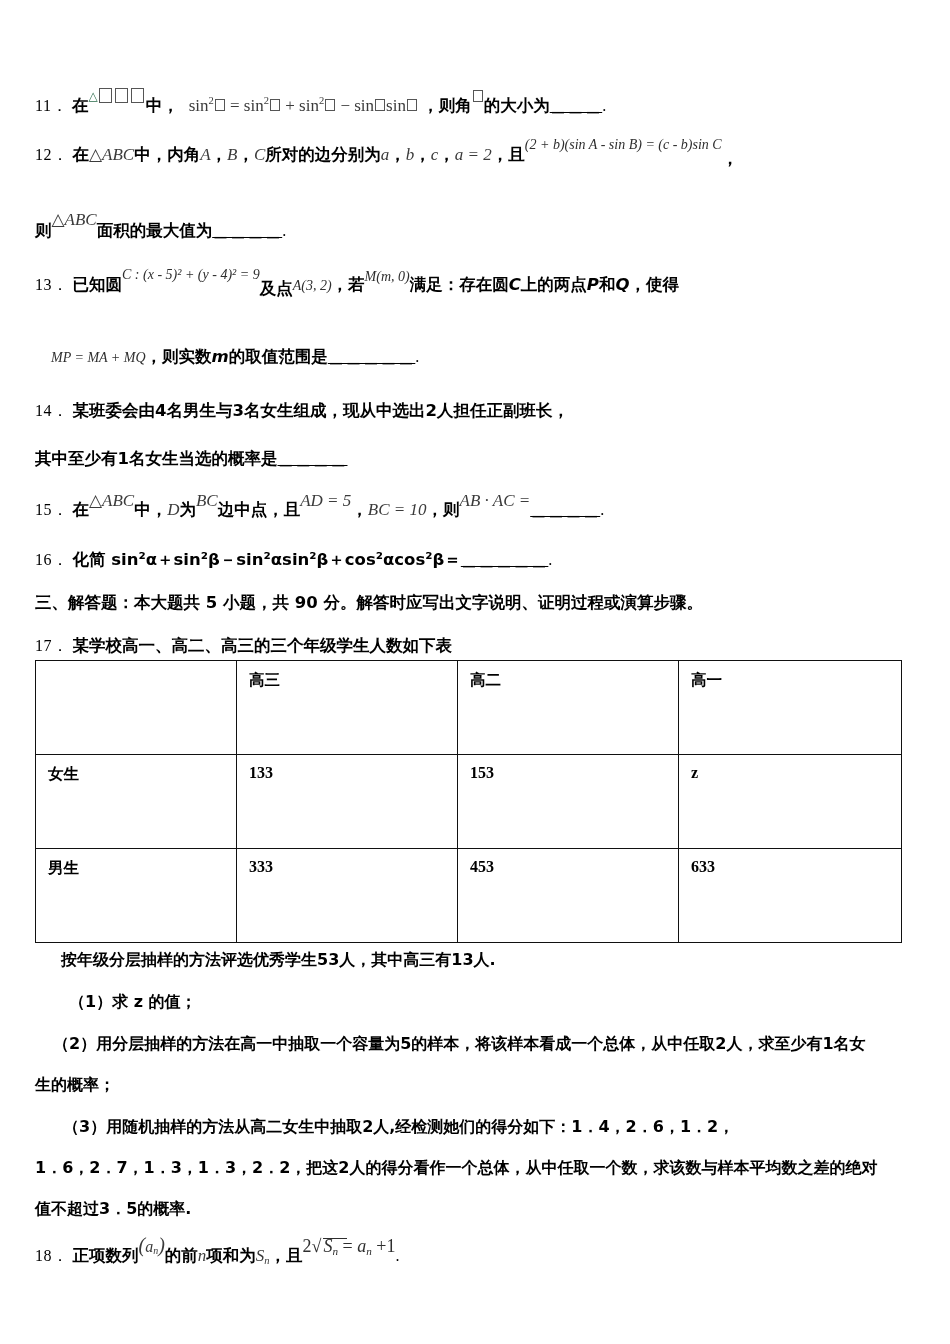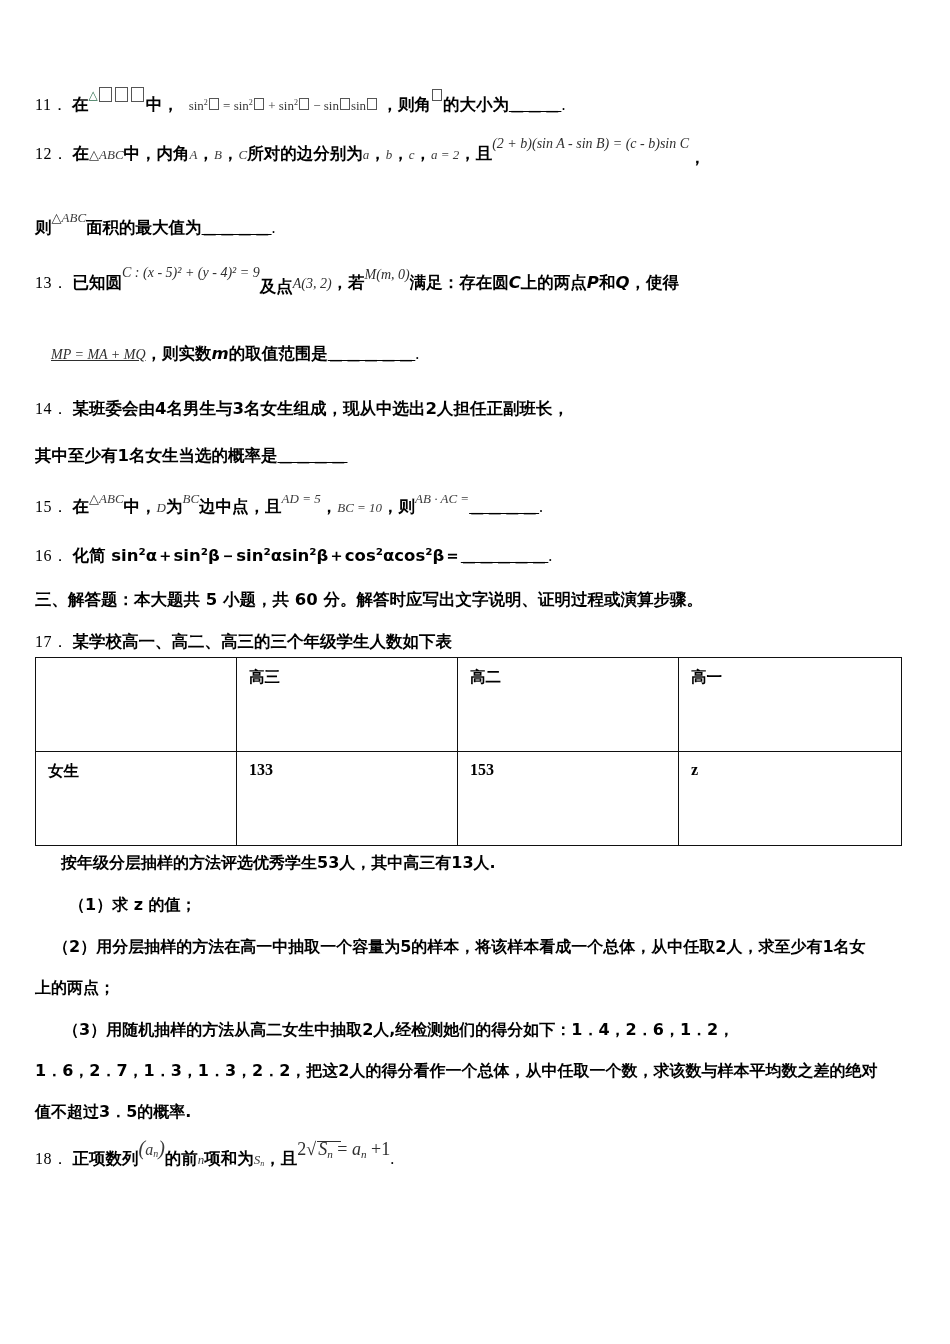--- a/index.html
+++ b/index.html
@@ -49,21 +49,21 @@
   }
   .cnw {
     font-family: "DejaVu Sans", "Liberation Sans", sans-serif;
     font-weight: bold;
     font-size: 16.5px;
   }
   
   .mth {
     font-family: "Liberation Serif", "DejaVu Serif", serif;
     font-style: italic;
-    font-size: 13px;
+    font-size: 17px;
     color: #3b3b3b;
   }
   .mth.up { font-style: normal; }
   .mthbig {
     font-family: "Liberation Serif", "DejaVu Serif", serif;
     font-size: 14px;
     color: #2e2e2e;
   }
   .it { font-style: italic; }
   sup.s { font-size: .62em; vertical-align: super; font-style: normal;}
@@ -146,21 +146,21 @@
   </div>
   <div class="qline" style="margin-bottom:38px;">
     <span class="cn">则</span><span class="mth raise2">△ABC</span><span class="cn">面积的最大值为</span><span class="cn blank">＿＿＿＿</span><span class="num">.</span>
   </div>
 
   <div class="qline" style="margin-bottom:55px;">
     <span class="num">13．</span>
     <span class="cn">已知圆</span><span class="mthbig raise2" style="font-style:italic;">C : (x - 5)² + (y - 4)² = 9</span><span class="cn lower">及点</span><span class="mthbig" style="font-style:italic;">A(3, 2)</span><span class="cn">，若</span><span class="mthbig raise" style="font-style:italic;">M(m, 0)</span><span class="cn">满足：存在圆</span><span class="cnw it">C</span><span class="cn">上的两点</span><span class="cnw it">P</span><span class="cn">和</span><span class="cnw it">Q</span><span class="cn">，使得</span>
   </div>
   <div class="qline" style="margin-bottom:38px;">
-    <span class="mthbig" style="font-style:italic;margin-left:16px;text-decoration:underline;">MP = MA + MQ</span><span class="cn">，则实数</span><span class="cnw it">m</span><span class="cn">的取值范围是</span><span class="cn blank">＿＿＿＿＿</span><span class="num">.</span>
+    <span class="mthbig" style="font-style:italic;margin-left:16px;">MP = MA + MQ</span><span class="cn">，则实数</span><span class="cnw it">m</span><span class="cn">的取值范围是</span><span class="cn blank">＿＿＿＿＿</span><span class="num">.</span>
   </div>
 
   <div class="qline" style="margin-bottom:31px;">
     <span class="num">14．</span>
     <span class="cn">某班委会由4名男生与3名女生组成，现从中选出2人担任正副班长，</span>
   </div>
   <div class="qline" style="margin-bottom:34px;">
     <span class="cn">其中至少有1名女生当选的概率是</span><span class="cn blank">＿＿＿＿</span>
   </div>
 
@@ -168,21 +168,21 @@
     <span class="num">15．</span>
     <span class="cn">在</span><span class="mth raise">△ABC</span><span class="cn">中，</span><span class="mth">D</span><span class="cn">为</span><span class="mth raise">BC</span><span class="cn">边中点，且</span><span class="mth raise">AD = 5</span><span class="cn">，</span><span class="mth">BC = 10</span><span class="cn">，则</span><span class="mth raise">AB · AC =</span><span class="cn blank">＿＿＿＿</span><span class="num">.</span>
   </div>
 
   <div class="qline" style="margin-bottom:27px;">
     <span class="num">16．</span>
     <span class="cn">化简 sin²α＋sin²β－sin²αsin²β＋cos²αcos²β＝</span><span class="cn blank">＿＿＿＿＿</span><span class="num">.</span>
   </div>
 
   <div class="qline" style="margin-bottom:26px;">
-    <span class="cn">三、解答题：本大题共 5 小题，共 60 分。解答时应写出文字说明、证明过程或演算步骤。</span>
+    <span class="cn">三、解答题：本大题共 5 小题，共 90 分。解答时应写出文字说明、证明过程或演算步骤。</span>
   </div>
 
   <div class="qline" style="margin-bottom:6px;">
     <span class="num">17．</span>
     <span class="cn">某学校高一、高二、高三的三个年级学生人数如下表</span>
   </div>
 
   <table class="grades">
     <colgroup>
           <col class="c0">
@@ -196,35 +196,41 @@
         <td>高三</td>
         <td>高二</td>
         <td>高一</td>
       </tr>
       <tr>
         <td>女生</td>
         <td class="numcell">133</td>
         <td class="numcell">153</td>
         <td class="numcell">z</td>
       </tr>
+      <tr>
+        <td>男生</td>
+        <td class="numcell">333</td>
+        <td class="numcell">453</td>
+        <td class="numcell">633</td>
+      </tr>
     </tbody>
   </table>
 
   <div class="para" style="margin-top:9px;margin-left:26px;">
     <span>按年级分层抽样的方法评选优秀学生53人，其中高三有13人.</span>
   </div>
 
   <div class="para" style="margin-top:26px;margin-left:34px;">
     <span>（1）求 z 的值；</span>
   </div>
   <div class="para" style="margin-top:26px;margin-left:18px;">
     <span>（2）用分层抽样的方法在高一中抽取一个容量为5的样本，将该样本看成一个总体，从中任取2人，求至少有1名女</span>
   </div>
   <div class="para" style="margin-top:25px;">
-    <span>上的两点；</span>
+    <span>生的概率；</span>
   </div>
   <div class="para" style="margin-top:26px;margin-left:28px;">
     <span>（3）用随机抽样的方法从高二女生中抽取2人,经检测她们的得分如下：1．4，2．6，1．2，</span>
   </div>
   <div class="para" style="margin-top:25px;">
     <span>1．6，2．7，1．3，1．3，2．2，把这2人的得分看作一个总体，从中任取一个数，求该数与样本平均数之差的绝对</span>
   </div>
   <div class="para" style="margin-top:25px;">
     <span>值不超过3．5的概率.</span>
   </div>

